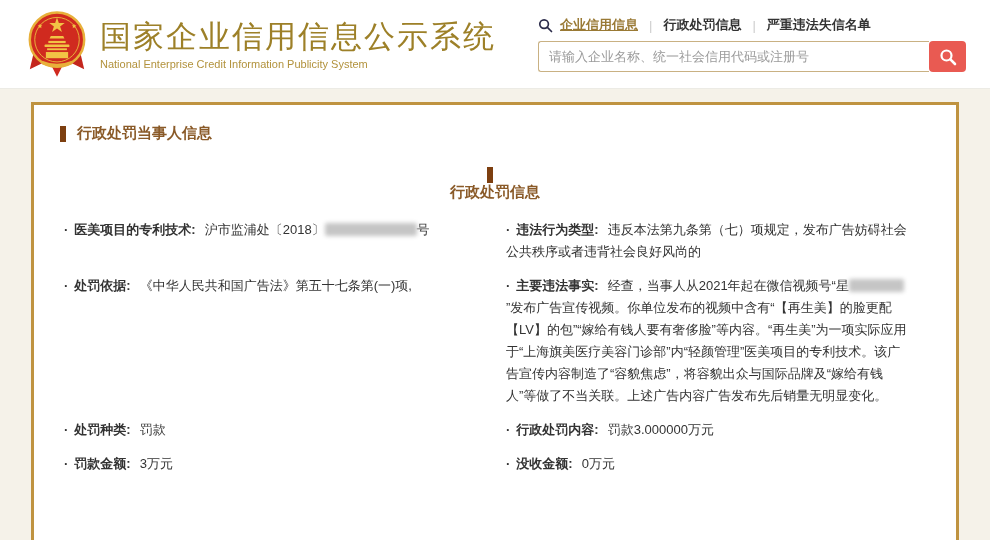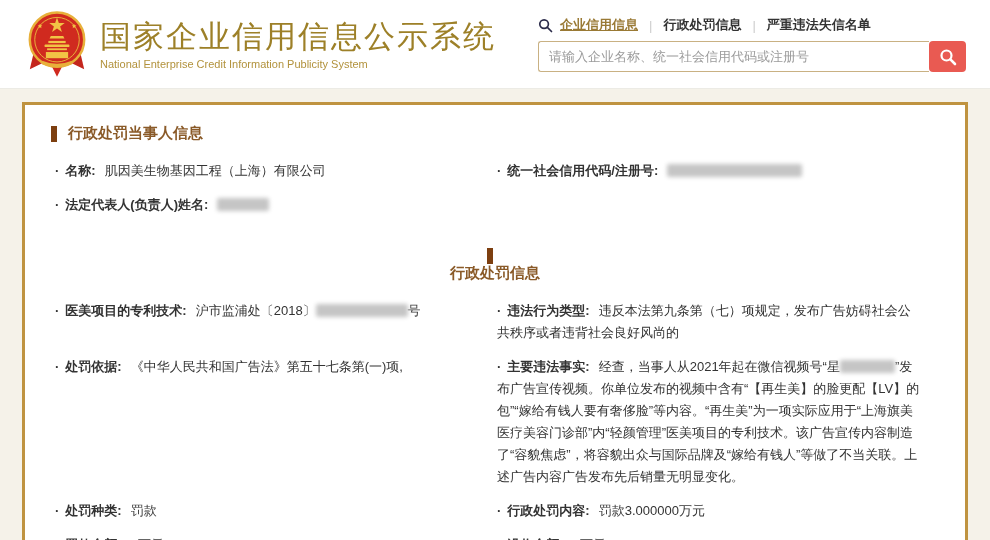--- a/index.html
+++ b/index.html
@@ -31,21 +31,21 @@
     flex: 1; height: 31px; border: 1px solid #c9b183; border-right: none;
     border-radius: 3px 0 0 3px; padding: 0 10px; font-size: 13px; color: #333; outline: none;
     font-family: "Liberation Sans", "DejaVu Sans", sans-serif;
   }
   .search-input::placeholder { color: #9b9b9b; }
   .search-btn {
     width: 37px; height: 31px; border: none; background: #e95a52; border-radius: 4px;
     display: flex; align-items: center; justify-content: center; cursor: pointer;
   }
   
-  .main-area { height: 451px; padding: 13px 22px 0; }
+  .main-area { height: 451px; padding: 13px 31px 0; }
   .card {
     background: #ffffff; border: 3px solid #bf9340;
     min-height: 470px; padding: 15px 26px 20px;
   }
   .section-title { display: flex; align-items: center; margin: 4px 0 13px; }
   .section-title .marker { width: 6px; height: 16px; background: #7d3f10; margin-right: 11px; }
   .section-title .stext { color: #8a5a28; font-size: 15px; font-weight: bold; }
   .section-penalty { margin-top: 24px; flex-direction: column; }
   .fields-grid { display: grid; grid-template-columns: 442px 1fr; }
   .frow { display: contents; }
@@ -109,36 +109,20 @@
   </div>
 </div>
 
 <div class="main-area">
   <div class="card">
 
     <div class="section-title">
       <span class="marker"></span>
       <span class="stext">行政处罚当事人信息</span>
     </div>
-    <div class="fields-grid">
-      <div class="frow">
-        <div class="cell">
-          <span class="bullet">·</span><span class="lbl">名称:</span><span class="val">肌因美生物基因工程（上海）有限公司</span>
-        </div>
-        <div class="cell">
-          <span class="bullet">·</span><span class="lbl">统一社会信用代码/注册号:</span><span class="redacted red-credit"></span>
-        </div>
-      </div>
-      <div class="frow">
-        <div class="cell">
-          <span class="bullet">·</span><span class="lbl">法定代表人(负责人)姓名:</span><span class="redacted red-name"></span>
-        </div>
-        <div class="cell"></div>
-      </div>
-    </div>
 
     <div class="section-title section-penalty">
       <span class="marker"></span>
       <span class="stext">行政处罚信息</span>
     </div>
     <div class="fields-grid">
       <div class="frow">
         <div class="cell">
           <span class="bullet">·</span><span class="lbl">医美项目的专利技术:</span><span class="val">沪市监浦处〔2018〕</span><span class="redacted red-doc"></span><span class="val">号</span>
         </div>

